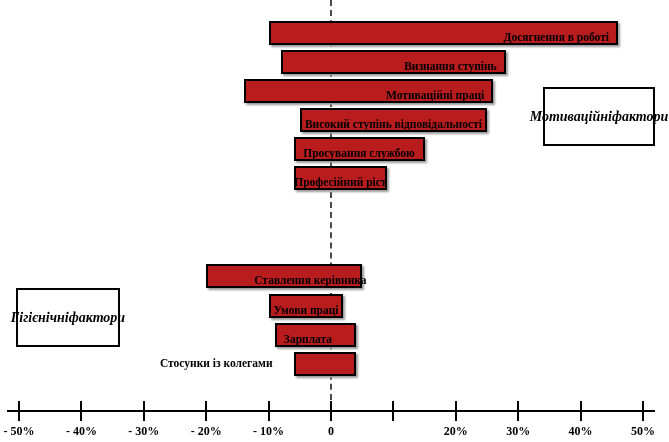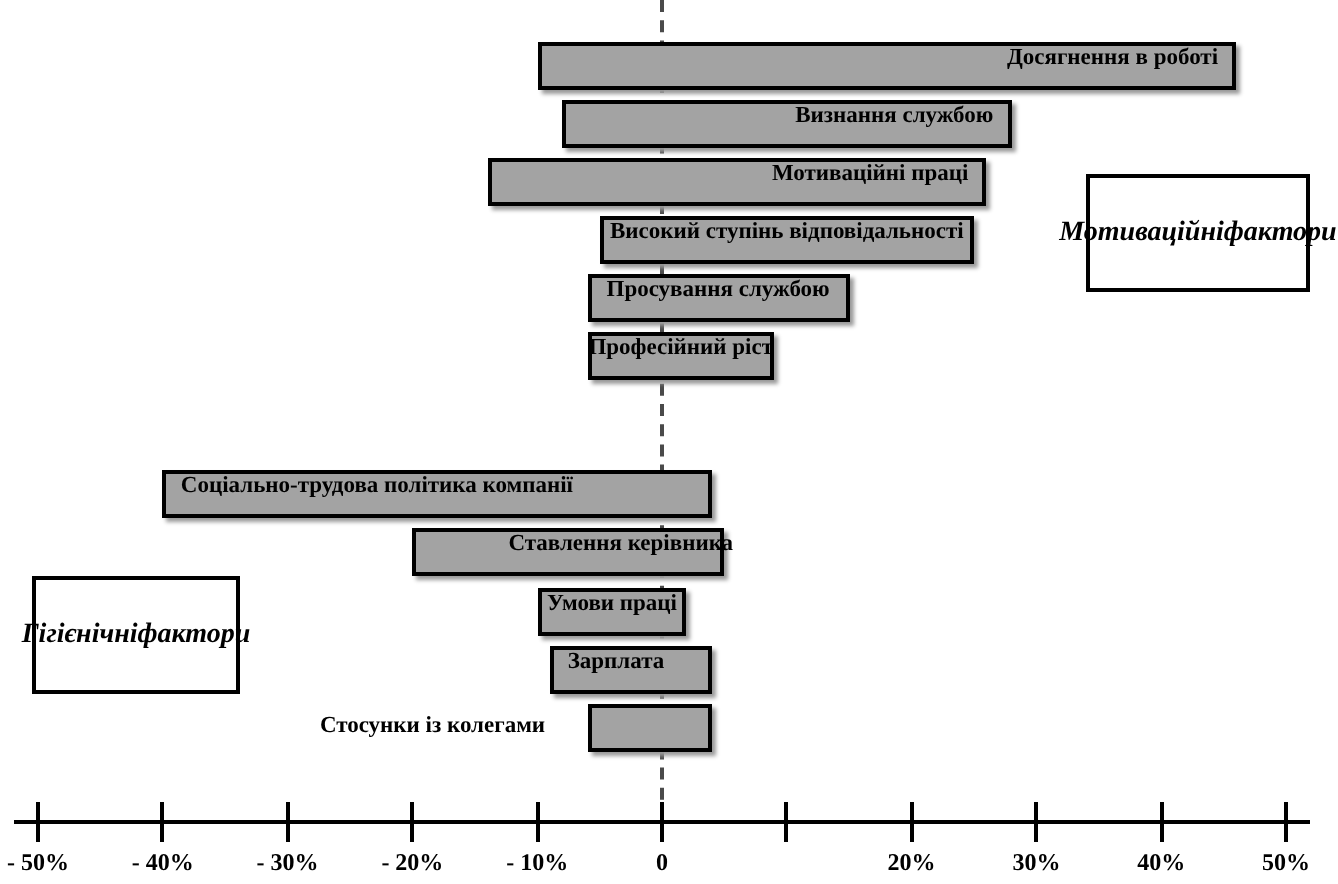--- a/index.html
+++ b/index.html
@@ -10,26 +10,26 @@
     overflow:hidden;
     font-family:"Liberation Serif","DejaVu Serif",serif;
   }
   .dashed-line{
     position:absolute;
     border-left:2px dashed #4a4a4a;
     width:0;
   }
   .bar{
     position:absolute;
-    background:#a3a3a3;
+    background:#b91c1c;
     border:2px solid #000;
     box-sizing:border-box;
     box-shadow:2px 2px 2px #9a9a9a;
     display:flex;
-    align-items:flex-start;
+    align-items:flex-end;
     font-weight:bold;
     font-size:11.5px;
     color:#000;
     white-space:nowrap;
   }
   .bar.align-right{justify-content:flex-end;padding-right:7px;}
   .bar.align-left{justify-content:flex-start;padding-left:7px;}
   .bar.align-center{justify-content:center;}
   .outside-label{
     position:absolute;
@@ -82,36 +82,33 @@
   <div class="group-box hygiene">
     <span>Гігієнічні</span>
     <span>фактори</span>
   </div>
 
 <div class="dashed-line" style="left: 330px; top: 0px; height: 410px;"></div>
     <div class="bar align-right" style="left: 268.6px; top: 21px; width: 349.44px; height: 24px;">
       <span>Досягнення в роботі</span>
     </div>
     <div class="bar align-right" style="left: 281.08px; top: 50px; width: 224.64px; height: 24px;">
-      <span>Визнання службою</span>
+      <span>Визнання ступінь</span>
     </div>
     <div class="bar align-right" style="left: 243.64px; top: 79px; width: 249.6px; height: 24px;">
       <span>Мотиваційні праці</span>
     </div>
     <div class="bar align-center" style="left: 299.8px; top: 108px; width: 187.2px; height: 24px;">
       <span>Високий ступінь відповідальності</span>
     </div>
     <div class="bar align-center" style="left: 293.56px; top: 137px; width: 131.04px; height: 24px;">
       <span>Просування службою</span>
     </div>
     <div class="bar align-center" style="left: 293.56px; top: 166px; width: 93.6px; height: 24px;">
       <span>Професійний ріст</span>
-    </div>
-    <div class="bar align-left" style="left: 81.4px; top: 235px; width: 274.56px; height: 24px;">
-      <span>Соціально-трудова політика компанії</span>
     </div>
     <div class="bar align-left" style="left: 206.2px; top: 264.3px; width: 156px; height: 24px; padding-left: 46px;">
       <span>Ставлення керівника</span>
     </div>
     <div class="bar align-center" style="left: 268.6px; top: 293.6px; width: 74.88px; height: 24px;">
       <span>Умови праці</span>
     </div>
     <div class="bar align-left" style="left: 274.84px; top: 322.9px; width: 81.12px; height: 24px;">
       <span>Зарплата</span>
     </div>

